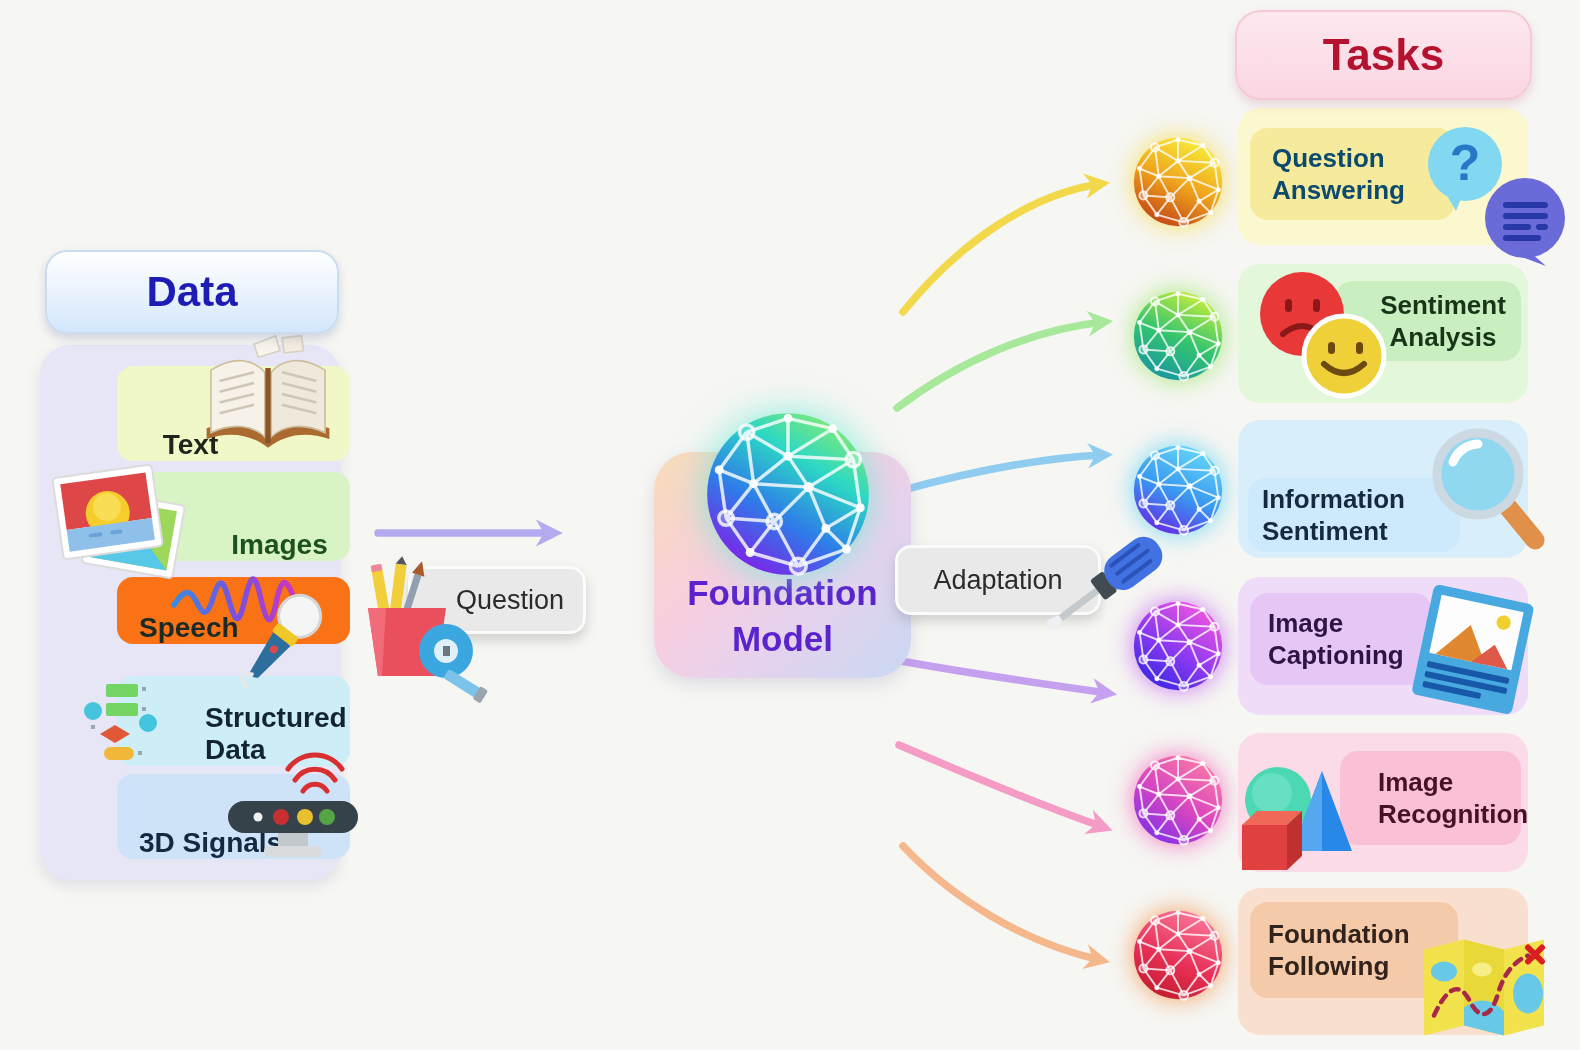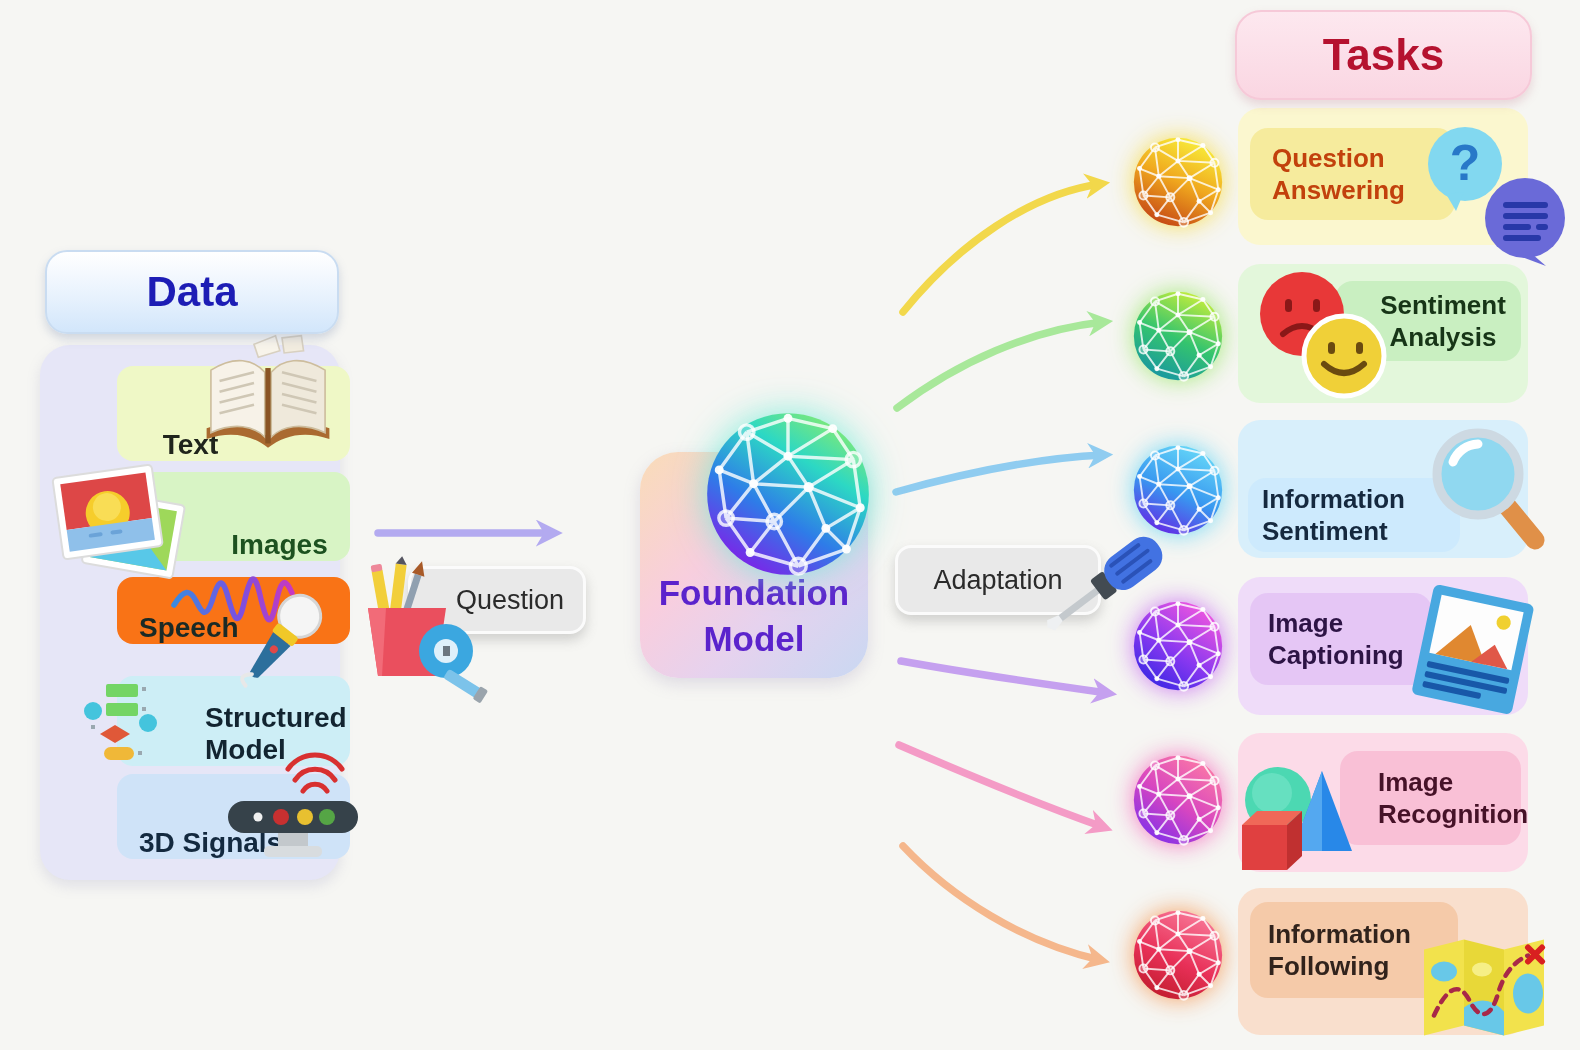--- a/index.html
+++ b/index.html
@@ -37,34 +37,34 @@
   .item-3d span{color:#13293f;text-align:left;padding-left:22px;}
   .icon-abs{position:absolute;z-index:5;}
 
   
   .pill{background:#e9e9e9;border:3px solid #fbfbfb;border-radius:16px;
     box-shadow:0 6px 12px rgba(120,120,120,.3);display:flex;align-items:center;justify-content:center;z-index:4;}
   .pill span{font-size:27px;color:#2b2b2b;}
   .training-pill{left:408px;top:566px;width:172px;height:62px;}
   .training-pill span{padding-left:26px;}
   .adaptation-pill{left:895px;top:545px;width:200px;height:64px;}
-  .foundation-box{left:640px;top:452px;width:228px;height:226px;border-radius:38px;
+  .foundation-box{left:654px;top:452px;width:228px;height:226px;border-radius:38px;
     background:linear-gradient(135deg,#f9dcb8 0%,#f8cede 38%,#e6d2ee 64%,#c9d8f2 100%);
-    box-shadow:0 6px 16px rgba(150,140,180,.25);z-index:2;}
+    box-shadow:0 6px 16px rgba(150,140,180,.25);z-index:2;padding-left:29px;}
   .foundation-label{position:absolute;left:0;bottom:16px;width:100%;text-align:center;
     font-size:35px;font-weight:bold;color:#5b23cc;line-height:1.32;white-space:pre-line;}
   .glow-foundation{filter:drop-shadow(0 0 18px rgba(110,235,215,.85));z-index:3;}
 
   
   .task-card{position:absolute;left:1238px;width:290px;border-radius:22px;z-index:2;}
   .inner-label{position:absolute;border-radius:18px;display:flex;align-items:center;z-index:3;}
   .inner-label span{font-size:26px;font-weight:bold;line-height:1.25;width:100%;}
   .card-qa{top:108px;height:137px;background:#fbf7cf;}
   .card-qa .inner-label{left:12px;top:20px;width:205px;height:92px;background:#f6eb9d;}
-  .card-qa span{color:#c2410c;text-align:left;padding-left:22px;}
+  .card-qa span{color:#0c4a6e;text-align:left;padding-left:22px;}
   .card-sent{top:264px;height:139px;background:#e3f7db;}
   .card-sent .inner-label{left:97px;top:17px;width:186px;height:80px;background:#c9efc1;}
   .card-sent span{color:#173517;text-align:center;padding-left:30px;}
   .card-info{top:420px;height:138px;background:#d8effb;}
   .card-info .inner-label{left:10px;top:58px;width:212px;height:74px;background:#cdeafd;}
   .card-info span{color:#15293f;text-align:left;padding-left:14px;}
   .card-img{top:577px;height:138px;background:#efdcf9;}
   .card-img .inner-label{left:12px;top:16px;width:182px;height:92px;background:#e5c6f5;}
   .card-img span{color:#2d1445;text-align:left;padding-left:18px;}
   .card-obj{top:733px;height:139px;background:#fcdbe8;}
@@ -198,21 +198,21 @@
     <div class="d-item item-text">
       <span>Text</span>
     </div>
     <div class="d-item item-images">
       <span>Images</span>
     </div>
     <div class="d-item item-speech">
       <span>Speech</span>
     </div>
     <div class="d-item item-structured">
-      <span>Structured Model</span>
+      <span>Structured Data</span>
     </div>
     <div class="d-item item-3d">
       <span>3D Signals</span>
     </div>
 
     <svg class="icon-abs" style="left:158px;top:-12px;" width="140" height="125" viewBox="0 0 130 115">
       <polygon points="52,10 72,2 76,16 56,22" fill="#f8f4ea" stroke="#d8d0c0" stroke-width="1.5"></polygon>
       <polygon points="78,4 96,2 98,16 80,18" fill="#f2ecdf" stroke="#d8d0c0" stroke-width="1.5"></polygon>
       <path d="M8,88 C30,80 50,84 65,96 C80,84 100,80 122,88 L122,98 C100,90 80,94 65,106 C50,94 30,90 8,98 Z" fill="#aa6a30"></path>
       <path d="M12,34 C34,20 52,24 62,36 L62,96 C52,86 34,82 12,92 Z" fill="#f7f2e8" stroke="#cdbd9d" stroke-width="1.5"></path>
@@ -446,21 +446,21 @@
       <polygon points="92,16 122,96 62,96" fill="#2888e8"></polygon>
       <polygon points="92,16 62,96 92,96" fill="#54a8f0"></polygon>
       <polygon points="12,70 57,70 57,115 12,115" fill="#e04040"></polygon>
       <polygon points="12,70 27,56 72,56 57,70" fill="#f06858"></polygon>
       <polygon points="57,70 72,56 72,101 57,115" fill="#c03030"></polygon>
     </svg>
   </div>
 
   <div class="task-card card-instr">
     <div class="inner-label">
-      <span>Information Following</span>
+      <span>Foundation Following</span>
     </div>
     <svg class="icon-abs" style="left:178px;top:38px;" width="140" height="118" viewBox="0 0 140 115">
       <polygon points="8,22 48,12 48,98 8,108" fill="#f2e24c"></polygon>
       <polygon points="48,12 88,22 88,108 48,98" fill="#e8d838"></polygon>
       <polygon points="88,22 128,12 128,98 88,108" fill="#f2e24c"></polygon>
       <ellipse cx="28" cy="44" rx="13" ry="10" fill="#68c8e8"></ellipse>
       <path d="M48,80 Q70,64 88,84 L88,108 L48,98 Z" fill="#68c8e8"></path>
       <ellipse cx="112" cy="66" rx="15" ry="20" fill="#68c8e8"></ellipse>
       <ellipse cx="66" cy="42" rx="10" ry="7" fill="#f6ef86"></ellipse>
       <path d="M18,88 C32,58 44,54 54,74 C62,90 74,94 82,66 C88,46 98,34 112,28" fill="none" stroke="#a82848" stroke-width="4.5" stroke-dasharray="8 7" stroke-linecap="round"></path>

